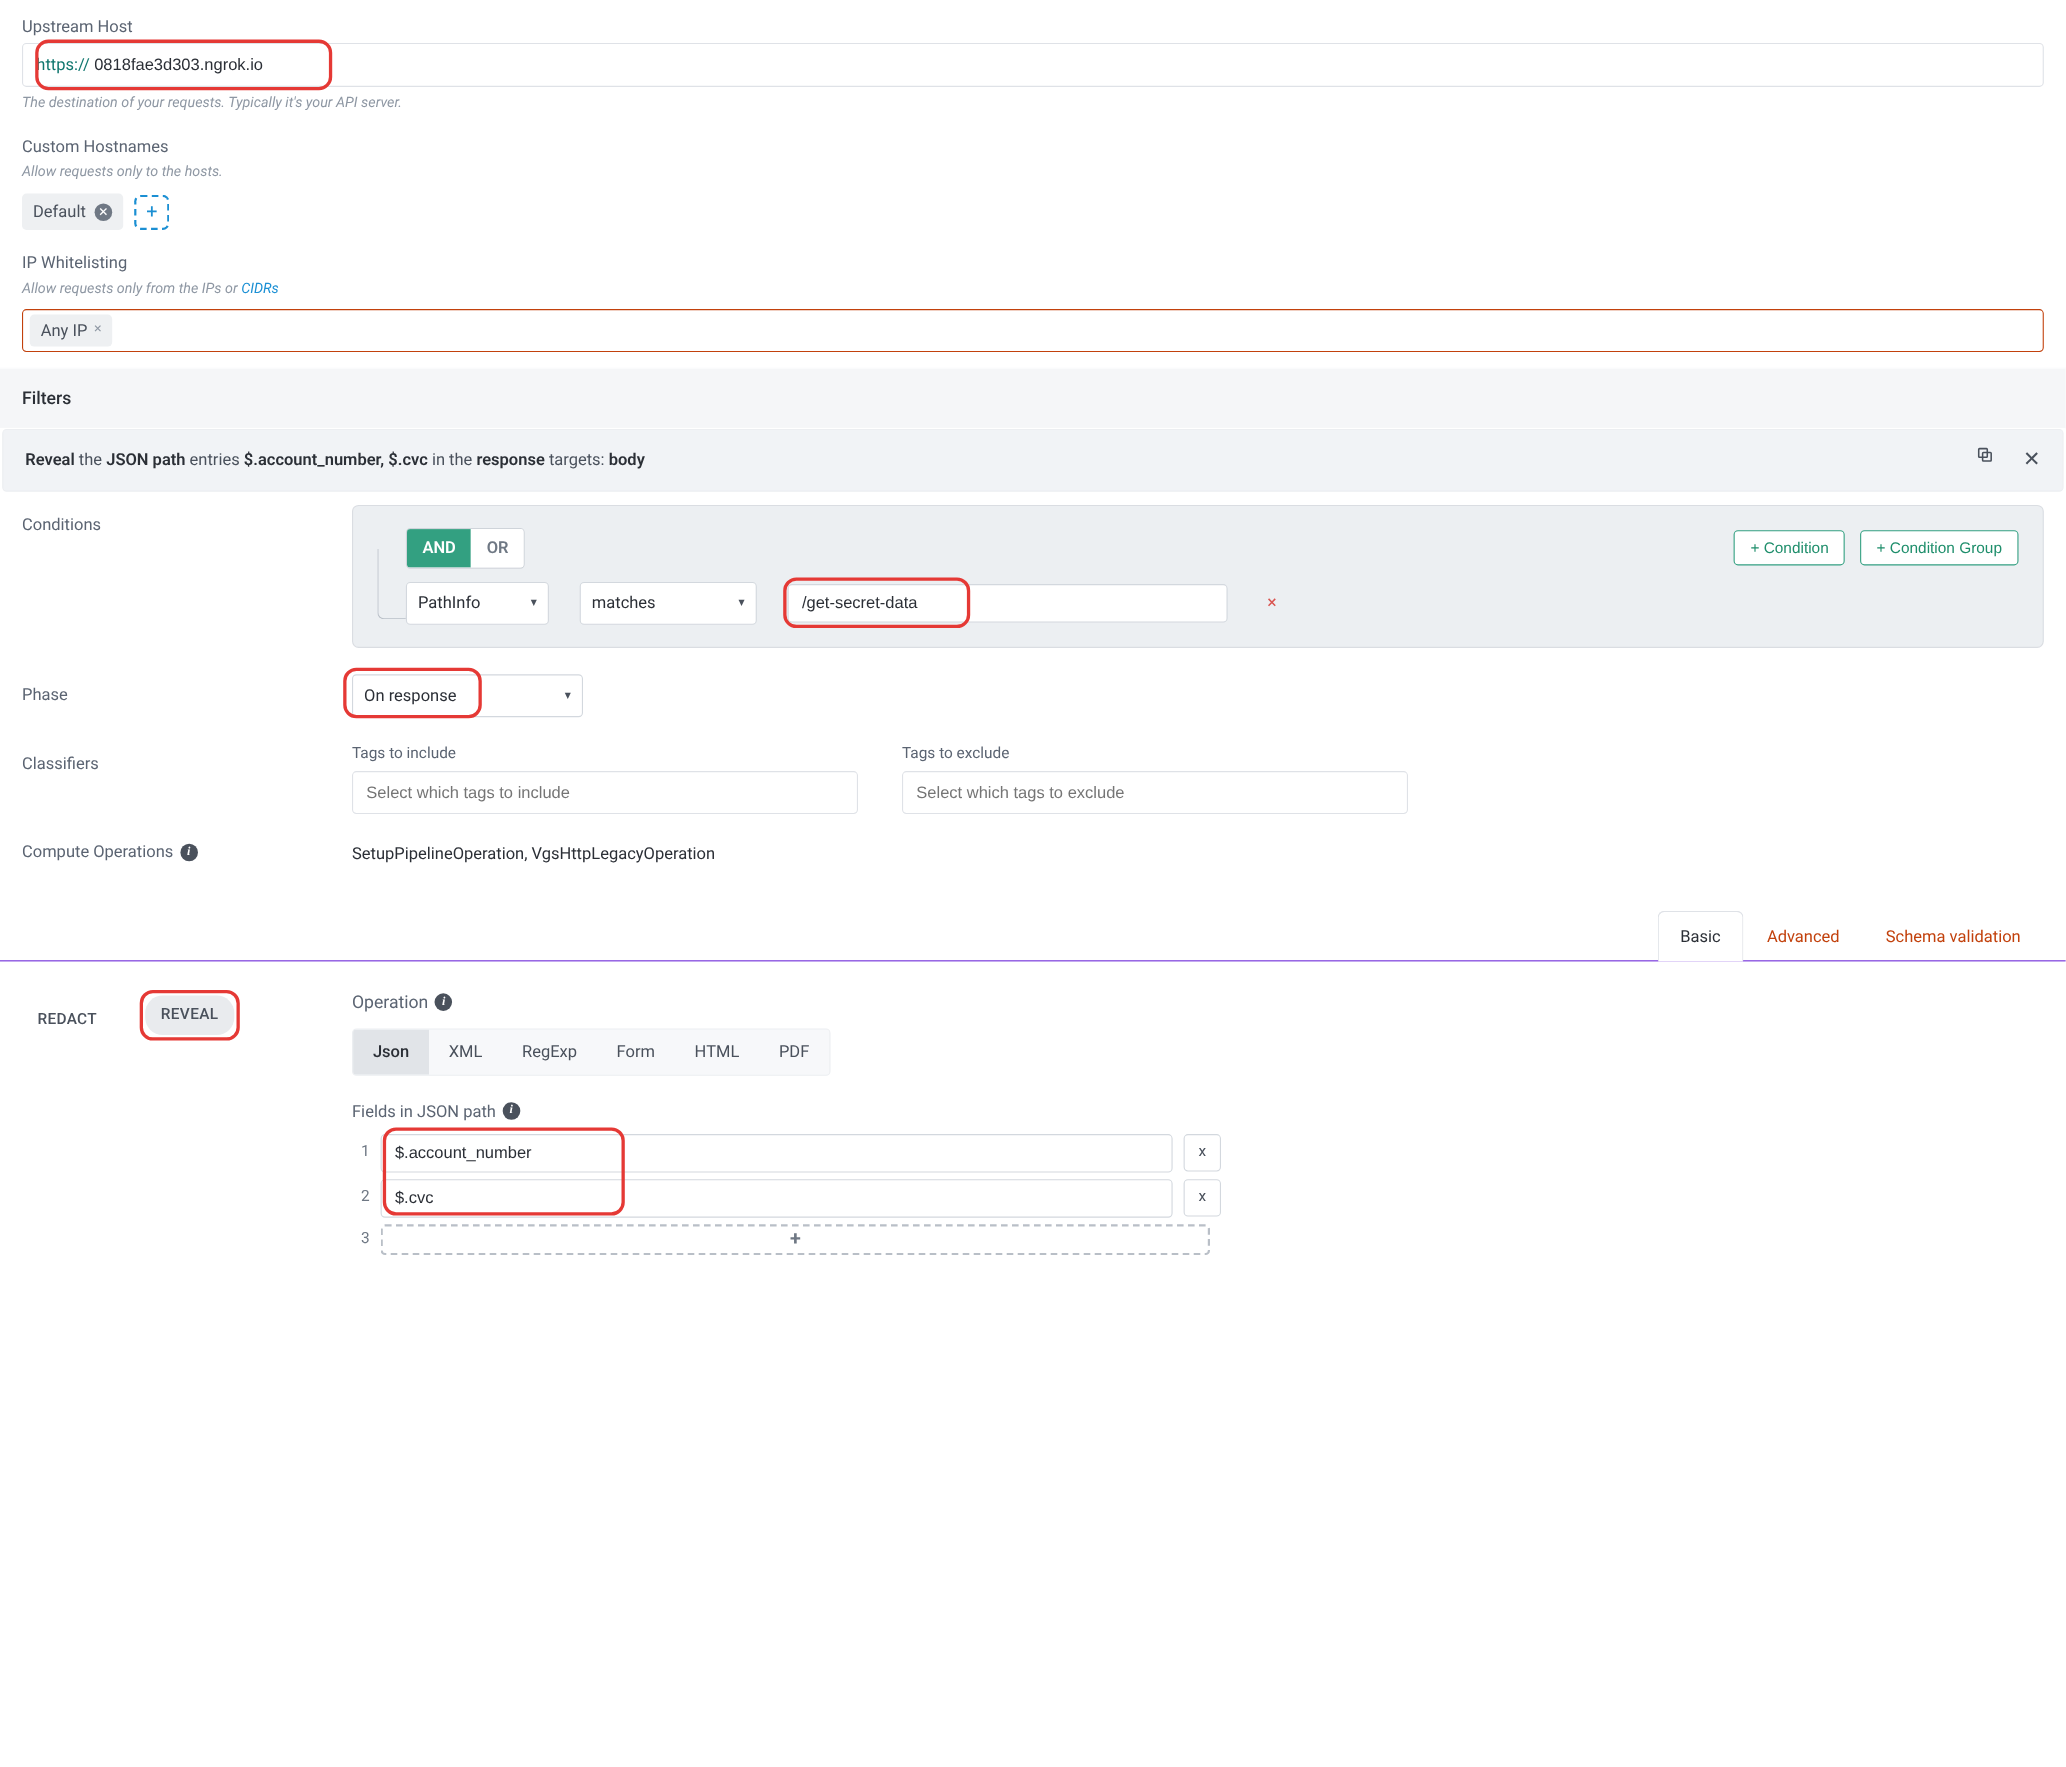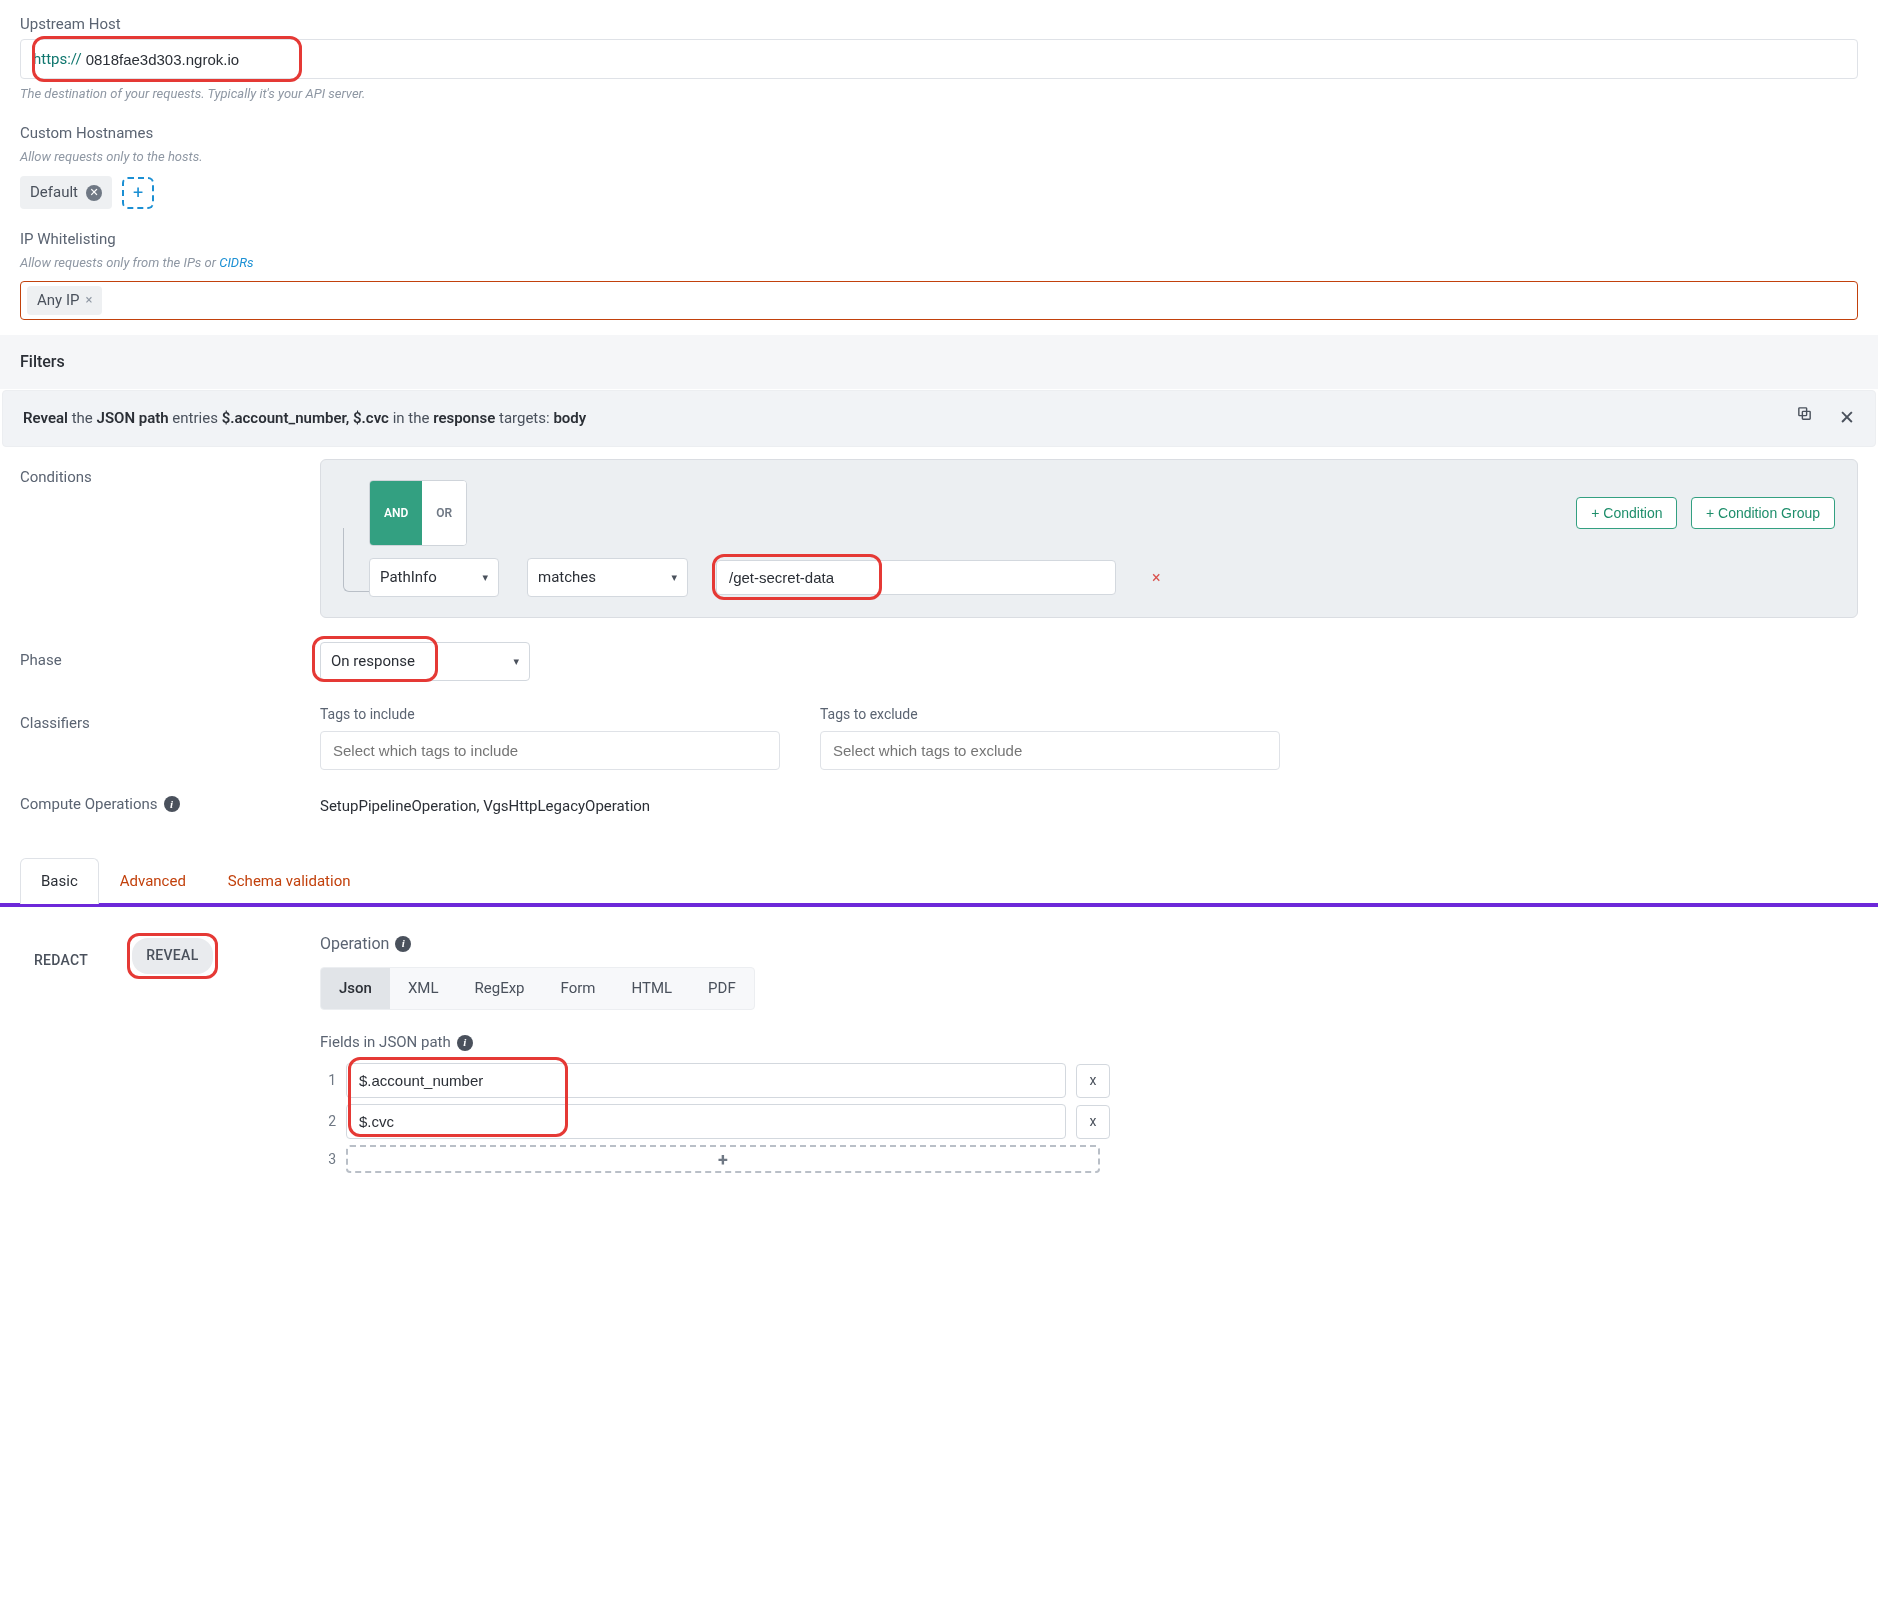--- a/index.html
+++ b/index.html
@@ -86,21 +86,21 @@
 
   .conditions-box {
     background: #eceff2; border: 1px solid #dadde2; border-radius: 6px;
     padding: 20px 22px;
   }
   .cond-top { display: flex; align-items: center; justify-content: space-between; margin-bottom: 12px; }
   .andor {
     display: inline-flex; border: 1px solid #cfd4da; border-radius: 4px; overflow: hidden;
     background: #fff;
   }
-  .andor .seg { padding: 24px 14px; font-size: 12px; font-weight: 600; cursor: pointer; }
+  .andor .seg { padding: 7px 14px; font-size: 15px; font-weight: 600; cursor: pointer; }
   .andor .seg.active { background: #33a081; color: #fff; }
   .andor .seg.inactive { color: #6f7884; background: #fff; }
   .ghost-btn {
     border: 1px solid #33a081; color: #1e8e6b; background: #fff;
     border-radius: 4px; padding: 7px 14px; font-size: 14px; cursor: pointer; margin-left: 10px;
   }
   .cond-line { display: flex; align-items: center; gap: 28px; position: relative; }
   .cond-tree {
     position: absolute; left: -26px; top: -30px; width: 26px; height: 64px;
     border-left: 1px solid #b9bfc7; border-bottom: 1px solid #b9bfc7;
@@ -136,21 +136,21 @@
     font-size: 15px; color: #8e97a3; background: #fff;
   }
 
   .info-icon {
     display: inline-flex; width: 16px; height: 16px; border-radius: 50%;
     background: #4a515c; color: #fff; font-size: 11px; font-weight: bold;
     align-items: center; justify-content: center; margin-left: 6px; font-style: italic; font-family: Georgia, serif;
   }
 
   .tabs {
-    display: flex; border-bottom: 4px solid #6d28d9;
+    display: flex; justify-content: flex-end; border-bottom: 1px solid #6d28d9;
     padding: 0 20px; margin-top: 28px;
   }
   .tabs .tab {
     padding: 12px 20px; font-size: 15px; color: #c2410c; cursor: pointer;
     border: 1px solid transparent; border-bottom: none; position: relative; top: 1px;
   }
   .tabs .tab.active {
     color: #2b2f36; border-color: #dfe2e7; background: #fff; border-radius: 6px 6px 0 0;
   }
 

